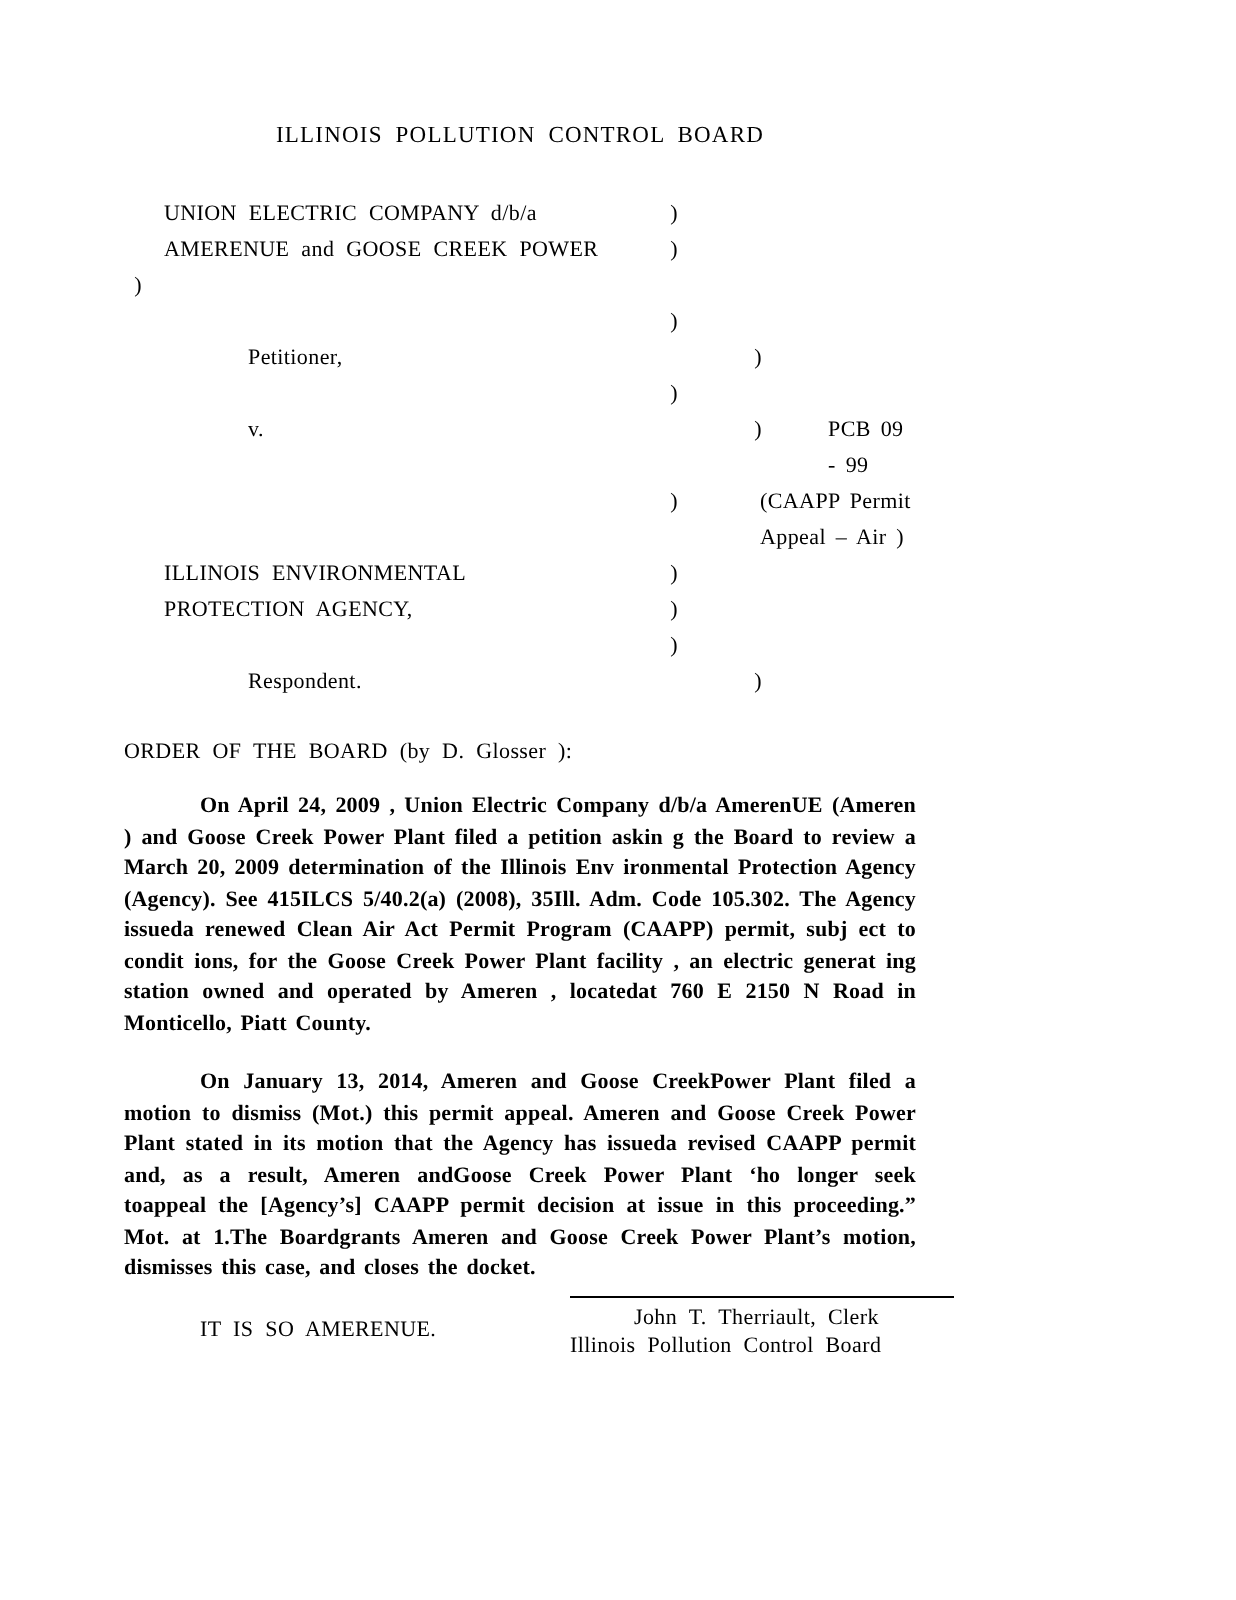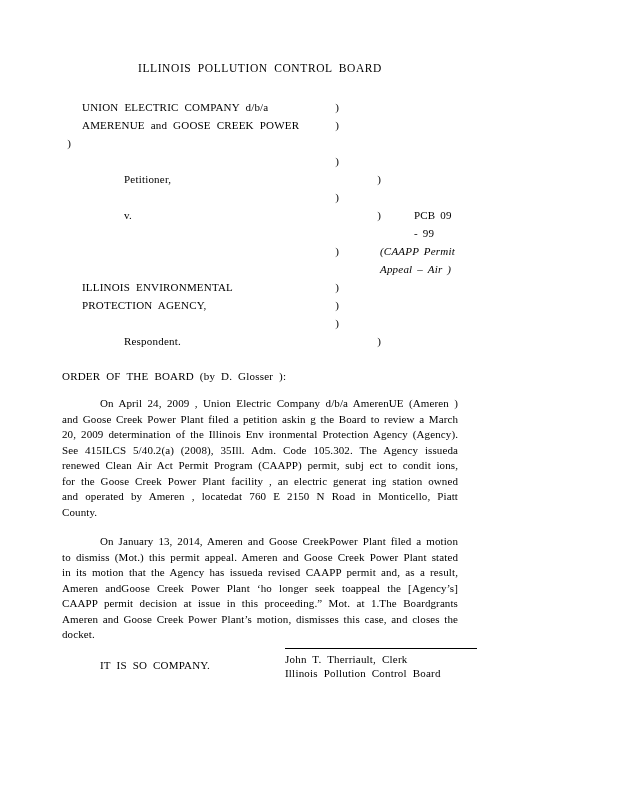--- a/index.html
+++ b/index.html
@@ -59,37 +59,38 @@
     flex: 0 0 14px;
     text-align: center;
   }
   .cap-right {
     flex: 1 1 auto;
     letter-spacing: 0.2px;
     word-spacing: 2px;
   }
   .indent-1 { padding-left: 42px; }
   .cap-right-ind { padding-left: 28px; }
-  .cap-right-ind2 { padding-left: 36px; font-style: italic; }
+  .cap-right-ind2 { padding-left: 36px; }
 
   
   .order-line {
     margin-top: 20px;
     font-size: 11px;
     letter-spacing: 0.2px;
     word-spacing: 3px;
   }
   p.body-par {
     margin: 14px 0 0 0;
     font-size: 11px;
     line-height: 15.5px;
     text-align: justify;
     text-indent: 38px;
     letter-spacing: 0.1px;
     word-spacing: 1.5px;
+    font-weight: bold;
   }
   .so-ordered {
     margin: 16px 0 0 0;
     font-size: 11px;
     text-indent: 38px;
     letter-spacing: 0.2px;
     word-spacing: 3px;
   }
 
   
@@ -103,20 +104,21 @@
     border-top: 1px solid #000;
     width: 192px;
     height: 0;
     margin-bottom: 3px;
   }
   .sig-name {
     font-size: 11px;
     letter-spacing: 0.2px;
     word-spacing: 3px;
     line-height: 14px;
+    margin-left: 32px;
   }
   .sig-org {
     font-size: 11px;
     letter-spacing: 0.2px;
     word-spacing: 3px;
     line-height: 14px;
   }
 </style>
 </head>
 <body>
@@ -199,21 +201,21 @@
     </div>
 
   </div>
 
   <div class="order-line">ORDER   OF  THE  BOARD    (by D. Glosser  ):</div>
 
   <p class="body-par">On April  24, 2009 , Union  Electric   Company    d/b/a AmerenUE    (Ameren   ) and Goose Creek  Power  Plant filed a petition  askin g  the Board  to review  a March  20, 2009 determination    of the Illinois  Env ironmental   Protection   Agency   (Agency).  See   415ILCS   5/40.2(a)  (2008),  35Ill. Adm.  Code  105.302.   The  Agency  issueda  renewed  Clean  Air Act Permit  Program   (CAAPP) permit,   subj ect to condit ions,  for the  Goose  Creek  Power  Plant facility , an electric  generat ing station  owned  and  operated   by Ameren  ,  locatedat   760 E 2150  N Road  in Monticello,   Piatt County.</p>
 
   <p class="body-par">On  January   13, 2014,  Ameren   and  Goose  CreekPower    Plant   filed  a motion  to dismiss  (Mot.)  this permit   appeal.  Ameren    and  Goose  Creek   Power  Plant  stated  in  its motion   that  the  Agency   has issueda  revised  CAAPP   permit  and,  as a result,  Ameren   andGoose   Creek   Power Plant ‘ho  longer   seek  toappeal   the  [Agency’s]   CAAPP   permit   decision   at issue  in  this proceeding.”    Mot.  at 1.The  Boardgrants   Ameren    and  Goose  Creek  Power  Plant’s  motion, dismisses   this case,  and  closes  the  docket.</p>
 
-  <div class="so-ordered">IT  IS  SO  COMPANY.</div>
+  <div class="so-ordered">IT  IS  SO  AMERENUE.</div>
 
 
   <div class="sig">
     <div class="sig-line"></div>
     <div class="sig-name">John T.  Therriault,     Clerk</div>
     <div class="sig-org">Illinois  Pollution   Control   Board</div>
   </div>
 
 </div>
 

